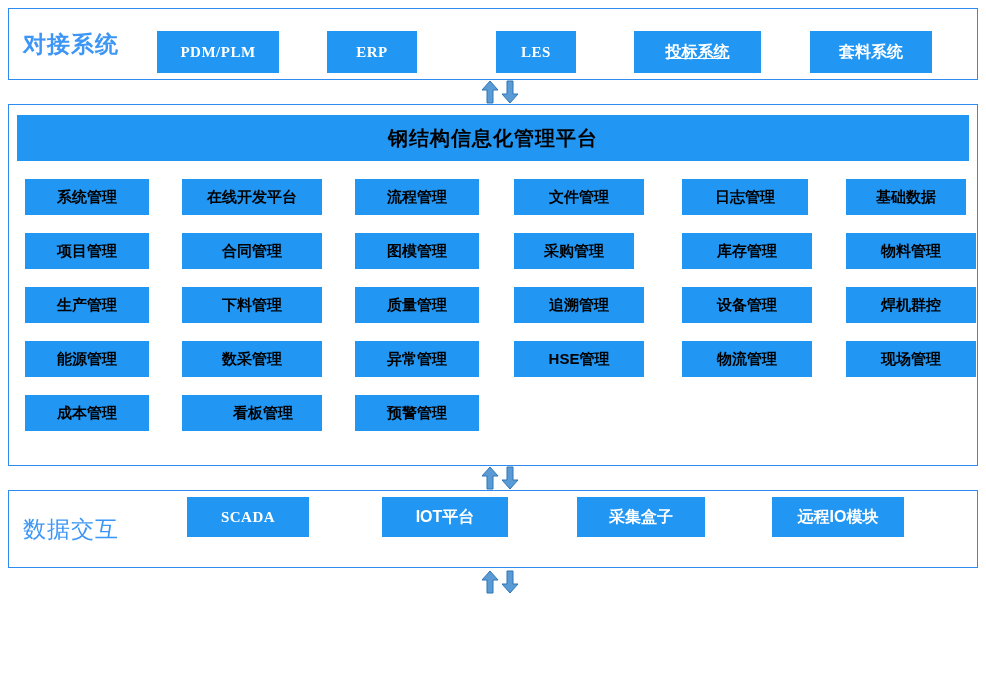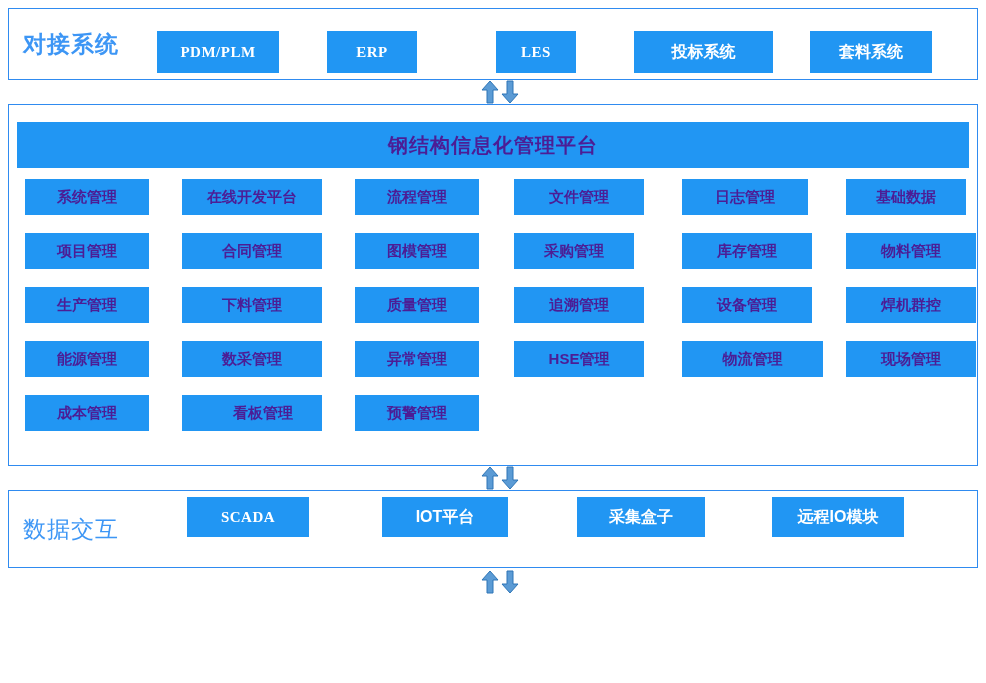--- a/index.html
+++ b/index.html
@@ -52,38 +52,38 @@
   .chip.en{
     font-family:"Liberation Serif","DejaVu Serif",serif;
     font-weight:bold;font-size:15px;letter-spacing:.5px;
   }
 
   
   .row-chip{top:22px;height:42px;}
 
   
   #platform-title{
-    position:absolute;left:8px;right:8px;top:17px;
+    position:absolute;left:8px;right:8px;top:10px;
     height:46px;
     background:#2196f3;
-    color:#4c1d95;
+    color:#000000;
     display:flex;align-items:center;justify-content:center;
     font-weight:bold;font-size:20px;letter-spacing:1px;
     font-family:"Liberation Sans","DejaVu Sans",sans-serif;
   }
 
   
   #module-grid{
     position:absolute;left:8px;right:8px;top:74px;bottom:6px;
   }
   .mod-cell{
     position:absolute;
     height:36px;
     background:#2196f3;
-    color:#4c1d95;
+    color:#000000;
     display:flex;align-items:center;justify-content:center;
     font-weight:bold;font-size:15px;
     font-family:"Liberation Sans","DejaVu Sans",sans-serif;
     box-sizing:border-box;
     white-space:nowrap;
   }
   .mod-cell.serifmix{font-family:"Liberation Sans","DejaVu Sans",sans-serif;}
 
   
   .bot-chip{top:6px;height:40px;}
@@ -103,21 +103,21 @@
 </head>
 <body>
 
 <div class="canvas">
 
   <div class="section" id="sec-integration">
     <div class="side-label sans">对接系统</div>
     <div class="chip en row-chip" style="left:318px;width:90px;">ERP</div>
     <div class="chip en row-chip" style="left:148px;width:122px;">PDM/PLM</div>
     <div class="chip en row-chip" style="left:487px;width:80px;">LES</div>
-    <div class="chip cn row-chip" style="left:625px;width:139px;">投标系统</div>
+    <div class="chip cn row-chip" style="left:625px;width:127px;text-decoration:underline;">投标系统</div>
     <div class="chip cn row-chip" style="left:801px;width:122px;">套料系统</div>
   </div>
 
   <div class="connector" id="conn-1">
     <svg width="18" height="24" viewBox="0 0 18 24">
       <polygon points="9,1 17,10 12,10 12,23 6,23 6,10 1,10" fill="#5b9bd5" stroke="#2e75b6" stroke-width="1"></polygon>
     </svg>
     <svg width="18" height="24" viewBox="0 0 18 24">
       <polygon points="9,23 1,14 6,14 6,1 12,1 12,14 17,14" fill="#5b9bd5" stroke="#2e75b6" stroke-width="1"></polygon>
     </svg>
@@ -146,21 +146,21 @@
       <div class="mod-cell" style="left:165px;top:108px;width:140px;">下料管理</div>
       <div class="mod-cell" style="left:338px;top:108px;width:124px;">质量管理</div>
       <div class="mod-cell" style="left:497px;top:108px;width:130px;">追溯管理</div>
       <div class="mod-cell" style="left:665px;top:108px;width:130px;">设备管理</div>
       <div class="mod-cell" style="left:829px;top:108px;width:130px;">焊机群控</div>
 
       <div class="mod-cell" style="left:8px;top:162px;width:124px;">能源管理</div>
       <div class="mod-cell" style="left:165px;top:162px;width:140px;">数采管理</div>
       <div class="mod-cell" style="left:338px;top:162px;width:124px;">异常管理</div>
       <div class="mod-cell serifmix" style="left:497px;top:162px;width:130px;">HSE管理</div>
-      <div class="mod-cell" style="left:665px;top:162px;width:141px;">物流管理</div>
+      <div class="mod-cell" style="left:665px;top:162px;width:130px;">物流管理</div>
       <div class="mod-cell" style="left:829px;top:162px;width:130px;">现场管理</div>
 
       <div class="mod-cell" style="left:8px;top:216px;width:124px;">成本管理</div>
       <div class="mod-cell" style="left:165px;top:216px;width:140px;padding-left:22px;">看板管理</div>
       <div class="mod-cell" style="left:338px;top:216px;width:124px;">预警管理</div>
     </div>
   </div>
 
   <div class="connector" id="conn-2">
     <svg width="18" height="24" viewBox="0 0 18 24">

